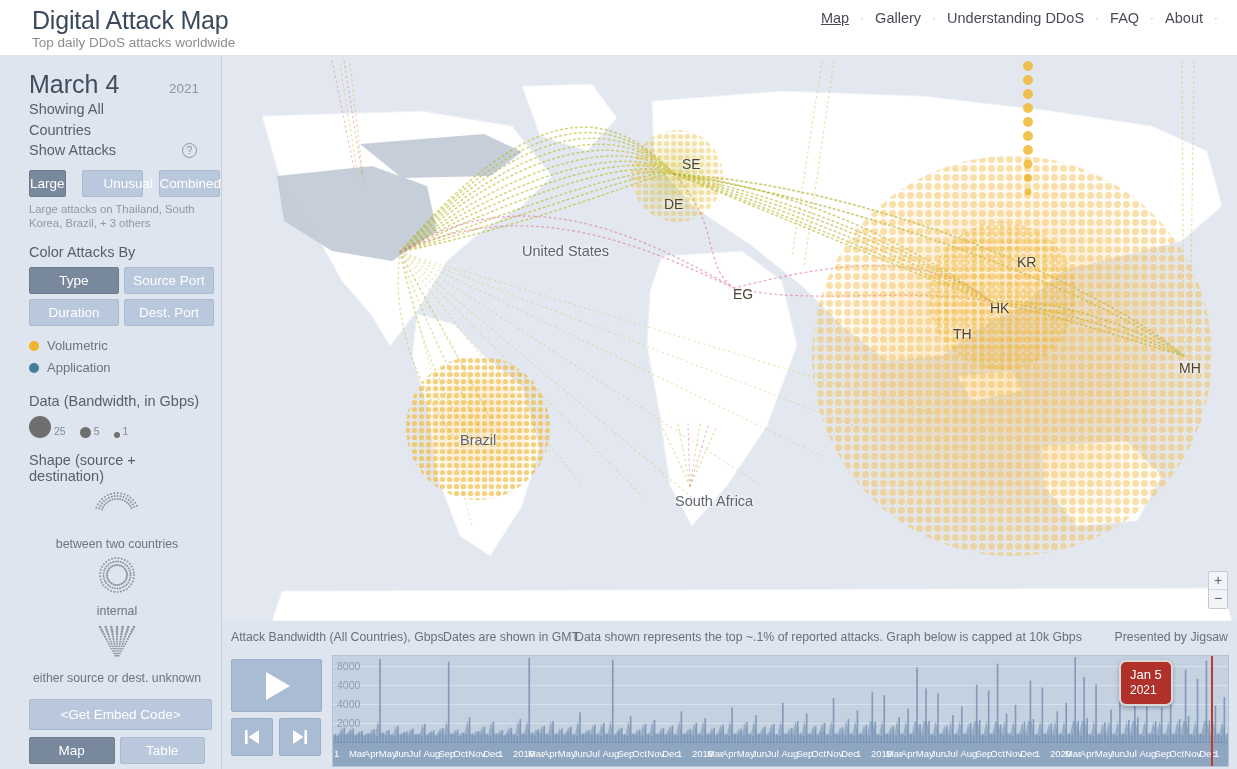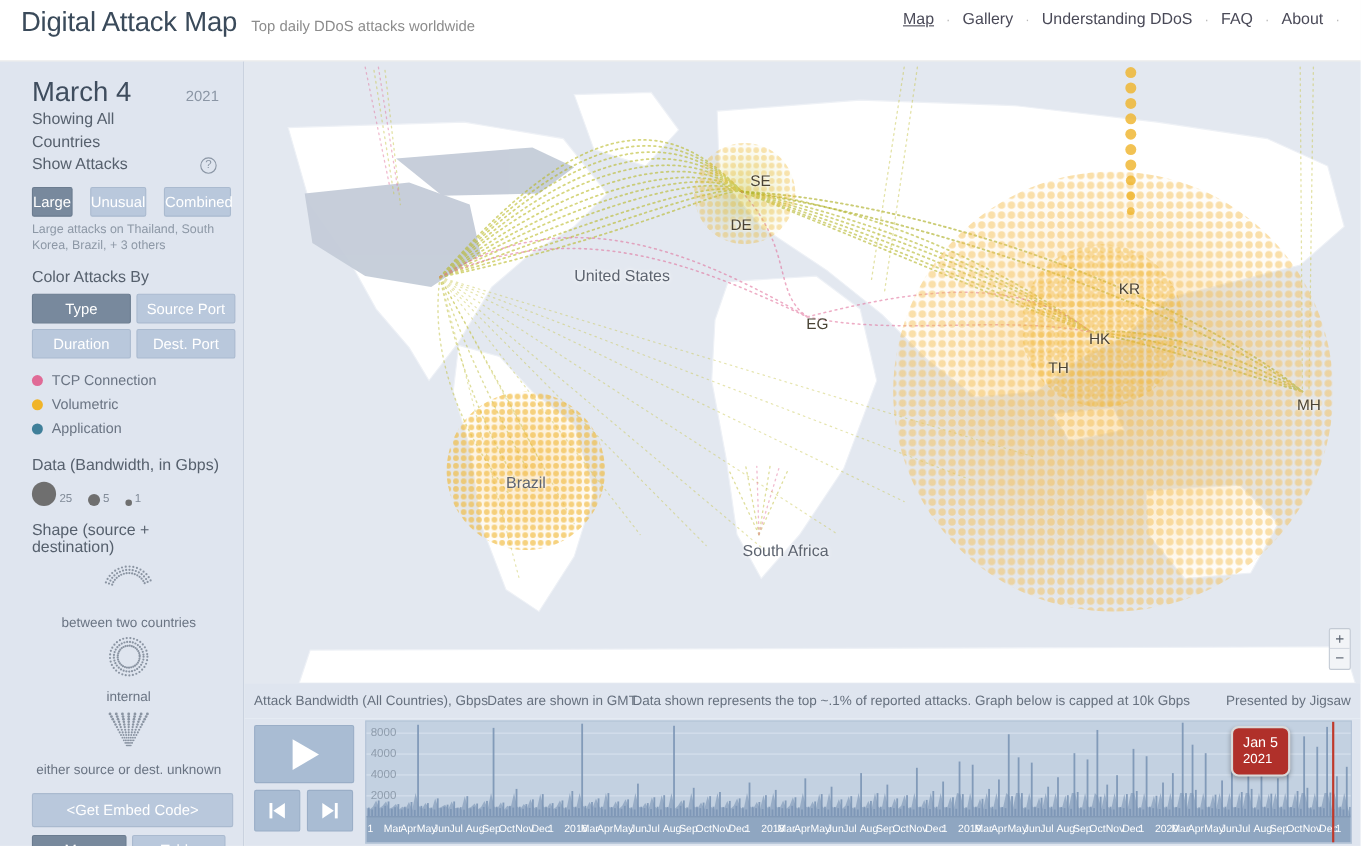--- a/index.html
+++ b/index.html
@@ -10,21 +10,21 @@
     background: #ffffff;
     overflow: hidden;
   }
   #app { position: relative; width: 1237px; height: 769px; }
 
   
   #header {
     position: absolute; left: 0; top: 0; width: 1237px; height: 56px;
     background: #ffffff; border-bottom: 1px solid #e2e2e2;
   }
-  #brand { position: absolute; left: 19px; top: 6px; display: flex; align-items: baseline; }
+  #brand { position: absolute; left: 19px; top: 6px; display: flex; align-items: baseline; flex-direction: column; }
   #brand-title { font-size: 25px; color: #3a4a5a; font-weight: 400; letter-spacing: -0.2px; }
   #brand-tag { font-size: 13.5px; color: #8c8c8c; margin-left: 13px; }
 
   #nav { position: absolute; right: 10px; top: 10px; display: flex; align-items: center; }
   #nav a {
     font-size: 14.5px; color: #4a4a58; text-decoration: none; padding: 0 2px;
   }
   #nav a.active { text-decoration: underline; }
   #nav .sep { color: #b9b9b9; font-size: 12px; padding: 0 9px; }
 
@@ -48,21 +48,21 @@
 
   .btn-row { display: flex; gap: 16px; margin-top: 9px; }
   .pill {
     background: #b9c8dc; color: #ffffff; font-size: 13.5px;
     padding: 5px 0; text-align: center; cursor: pointer;
     border: 1px solid #aabacf; border-radius: 2px; user-select: none;
   }
   .pill.active { background: #78899d; border-color: #6b7c90; }
 
   #row-show .pill:nth-child(1) { width: 60px; }
-  #row-show .pill:nth-child(2) { width: 61px; }
+  #row-show .pill:nth-child(2) { width: 61px; padding-left: 21px; }
   #row-show .pill:nth-child(3) { width: 61px; }
 
   #note { font-size: 11.3px; color: #8d98a6; line-height: 14px; margin-top: 5px; padding-right: 4px; }
 
   .section-title { font-size: 14.5px; color: #56606d; margin-top: 14px; }
 
   .grid2 { display: grid; grid-template-columns: 90px 90px; gap: 5px; margin-top: 7px; }
   .grid2 .pill { width: 90px; }
 
   
@@ -213,24 +213,20 @@
 
     <div class="section-title">Color Attacks By</div>
     <div class="grid2" id="row-color">
         <div class="pill active">Type</div>
         <div class="pill">Source Port</div>
         <div class="pill">Duration</div>
         <div class="pill">Dest. Port</div>
       </div>
 
     <div id="legend">
-        <div class="leg-item">
-          <span class="leg-dot" style="background: rgb(224, 106, 150);"></span>
-          <span class="leg-label">TCP Connection</span>
-        </div>
         <div class="leg-item">
           <span class="leg-dot" style="background: rgb(240, 180, 41);"></span>
           <span class="leg-label">Volumetric</span>
         </div>
         <div class="leg-item">
           <span class="leg-dot" style="background: rgb(63, 127, 153);"></span>
           <span class="leg-label">Application</span>
         </div>
       </div>
 

